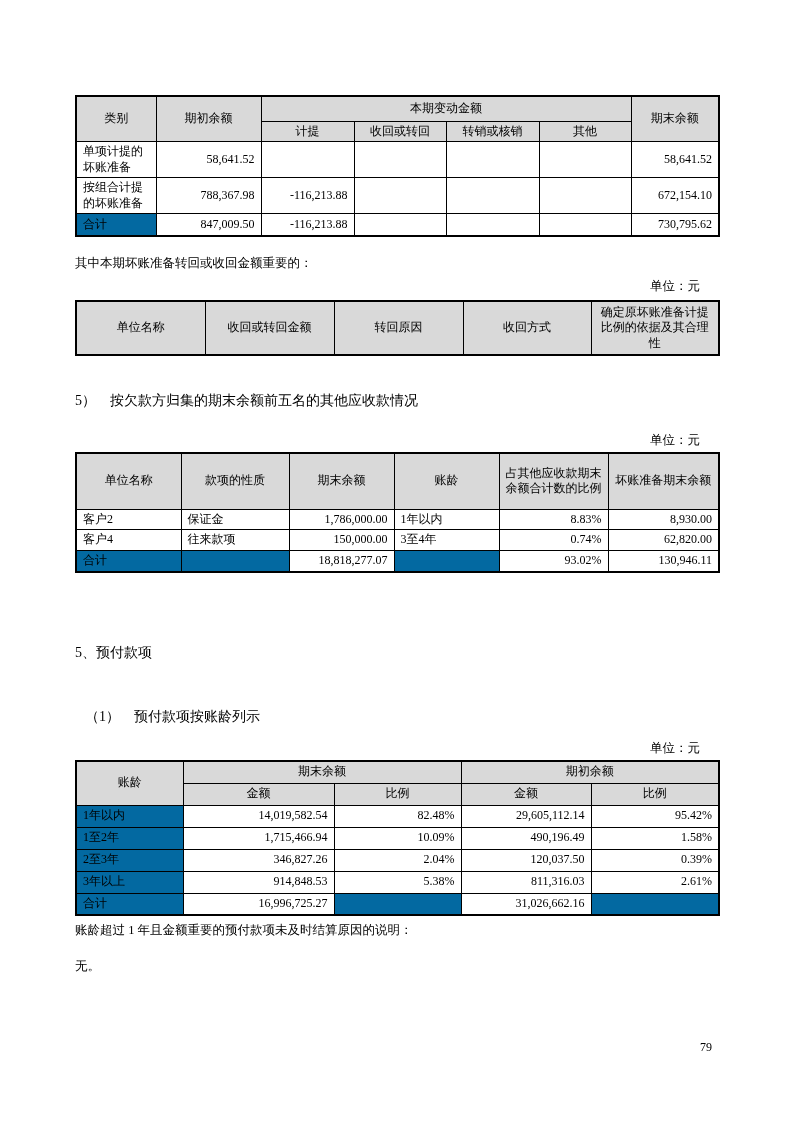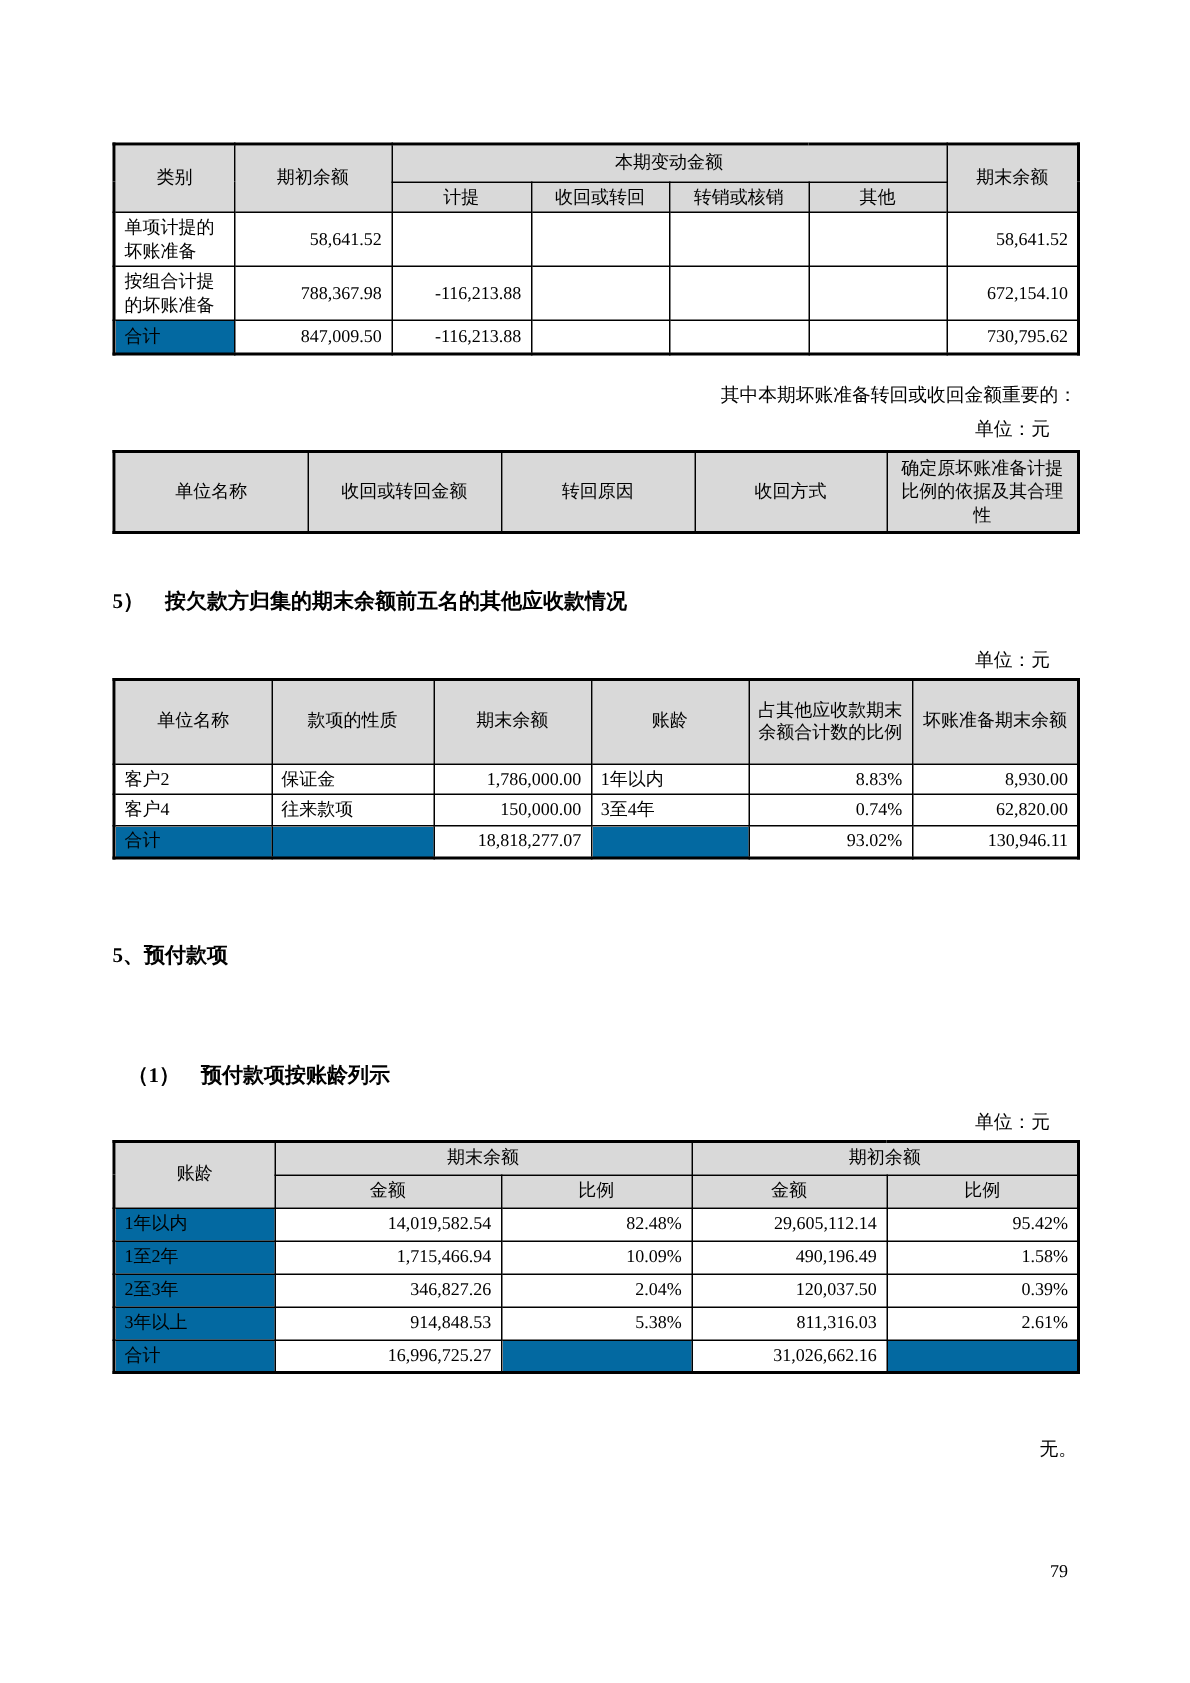--- a/index.html
+++ b/index.html
@@ -24,23 +24,23 @@
     padding:2px 6px;
     vertical-align:middle;
     line-height:1.3;
     overflow:hidden;
     word-break:break-all;
   }
   .hd { background:#d9d9d9; text-align:center; }
   .gray { background:#0369a1; }
   .num { text-align:right; }
   .txt { text-align:left; }
-  .note { position:absolute; left:75px; width:643px; text-align:right; }
+  .note { position:absolute; left:75px; width:643px; text-align:left; }
   .unit { position:absolute; left:75px; width:643px; text-align:right; padding-right:18px; box-sizing:border-box; }
-  .heading { position:absolute; left:75px; width:643px; font-weight:bold; font-size:14px; }
+  .heading { position:absolute; left:75px; width:643px; font-weight:normal; font-size:14px; }
   .heading .hlabel { margin-right:14px; }
   .pageno { position:absolute; left:700px; top:1040px; font-size:12px; }
 </style>
 </head>
 <body>
 
 <div class="page">
 
   <table style="left:75px; top:95px; width:643px;">
     <colgroup>
@@ -160,21 +160,21 @@
       <td class="txt gray">合计</td>
       <td class="txt gray"></td>
       <td class="num">18,818,277.07</td>
       <td class="txt gray"></td>
       <td class="num">93.02%</td>
       <td class="num">130,946.11</td>
     </tr>
   </tbody>
     </table>
 
-  <div class="heading" style="top:628px;">5、预付款项</div>
+  <div class="heading" style="top:644px;">5、预付款项</div>
 
   <div class="heading" style="top:708px; padding-left:10px; box-sizing:border-box;">
     <span class="hlabel">（1）</span><span>预付款项按账龄列示</span>
   </div>
   <div class="unit" style="top:740px;">单位：元</div>
 
   <table style="left:75px; top:760px; width:643px;">
     <colgroup>
       <col style="width:107px">
         <col style="width:151px">
@@ -225,17 +225,18 @@
     <tr style="height:22px">
       <td class="txt gray">合计</td>
       <td class="num">16,996,725.27</td>
       <td class="num gray"></td>
       <td class="num">31,026,662.16</td>
       <td class="num gray"></td>
     </tr>
   </tbody>
     </table>
 
+  <div class="note" style="top:922px;">账龄超过 1 年且金额重要的预付款项未及时结算原因的说明：</div>
   <div class="note" style="top:958px;">无。</div>
 
   <div class="pageno">79</div>
 
 </div>
 
 </body></html>

